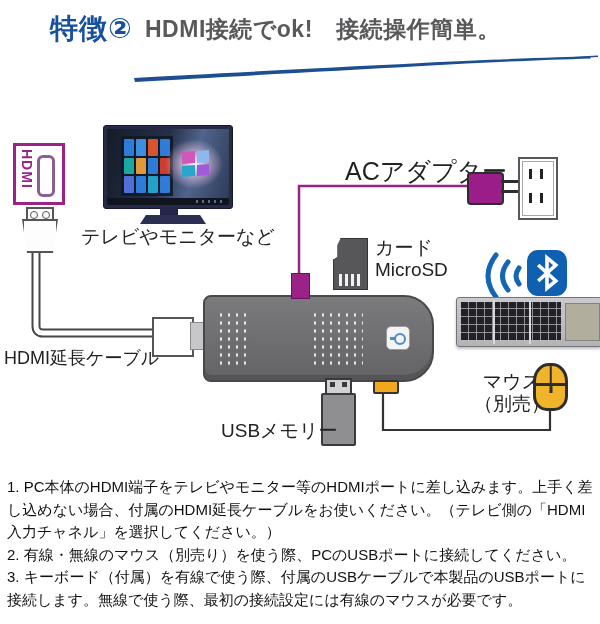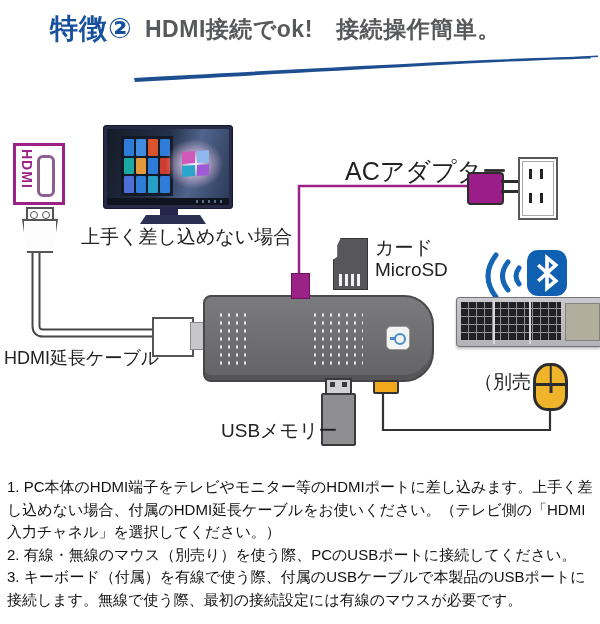--- a/index.html
+++ b/index.html
@@ -166,21 +166,21 @@
         <i style="background:#d058b8"></i>
           <i style="background:#8cb8ee"></i>
         <i style="background:#2aa6cc"></i>
           <i style="background:#a05ad8"></i>
       </div>
       <div class="tbar"></div>
     </div>
   </div>
   <div class="abs comp stand-neck"></div>
   <div class="abs comp stand-base"></div>
-  <div class="abs comp lbl tv-label">上手く差し込めない場合</div>
+  <div class="abs comp lbl tv-label">テレビやモニターなど</div>
 
   <div class="abs comp ext-box"></div>
   <div class="abs comp ext-plug"></div>
   <div class="abs comp lbl ext-label">HDMI延長ケーブル</div>
 
   <div class="abs comp device">
     <div class="vent v1"></div>
     <div class="vent v2"></div>
     <div class="pwr-btn">
       <span class="pwr-ic"></span>
@@ -228,20 +228,21 @@
 
   <div class="abs comp usb-metal">
       <i class="l"></i>
       <i class="r"></i>
     </div>
   <div class="abs comp usb-body"></div>
   <div class="abs comp lbl usb-label">USBメモリー</div>
 
   <div class="abs comp ycon"></div>
   <div class="abs comp lbl mouse-label">
+    <div>マウス</div>
     <div>（別売）</div>
   </div>
   <div class="abs comp mouse">
       <span class="wheel"></span>
     </div>
 
 </div>
 
 <div class="abs instructions">
   <p>1.  PC本体のHDMI端子をテレビやモニター等のHDMIポートに差し込みます。上手く差し込めない場合、付属のHDMI延長ケーブルをお使いください。（テレビ側の「HDMI入力チャネル」を選択してください。）</p>

